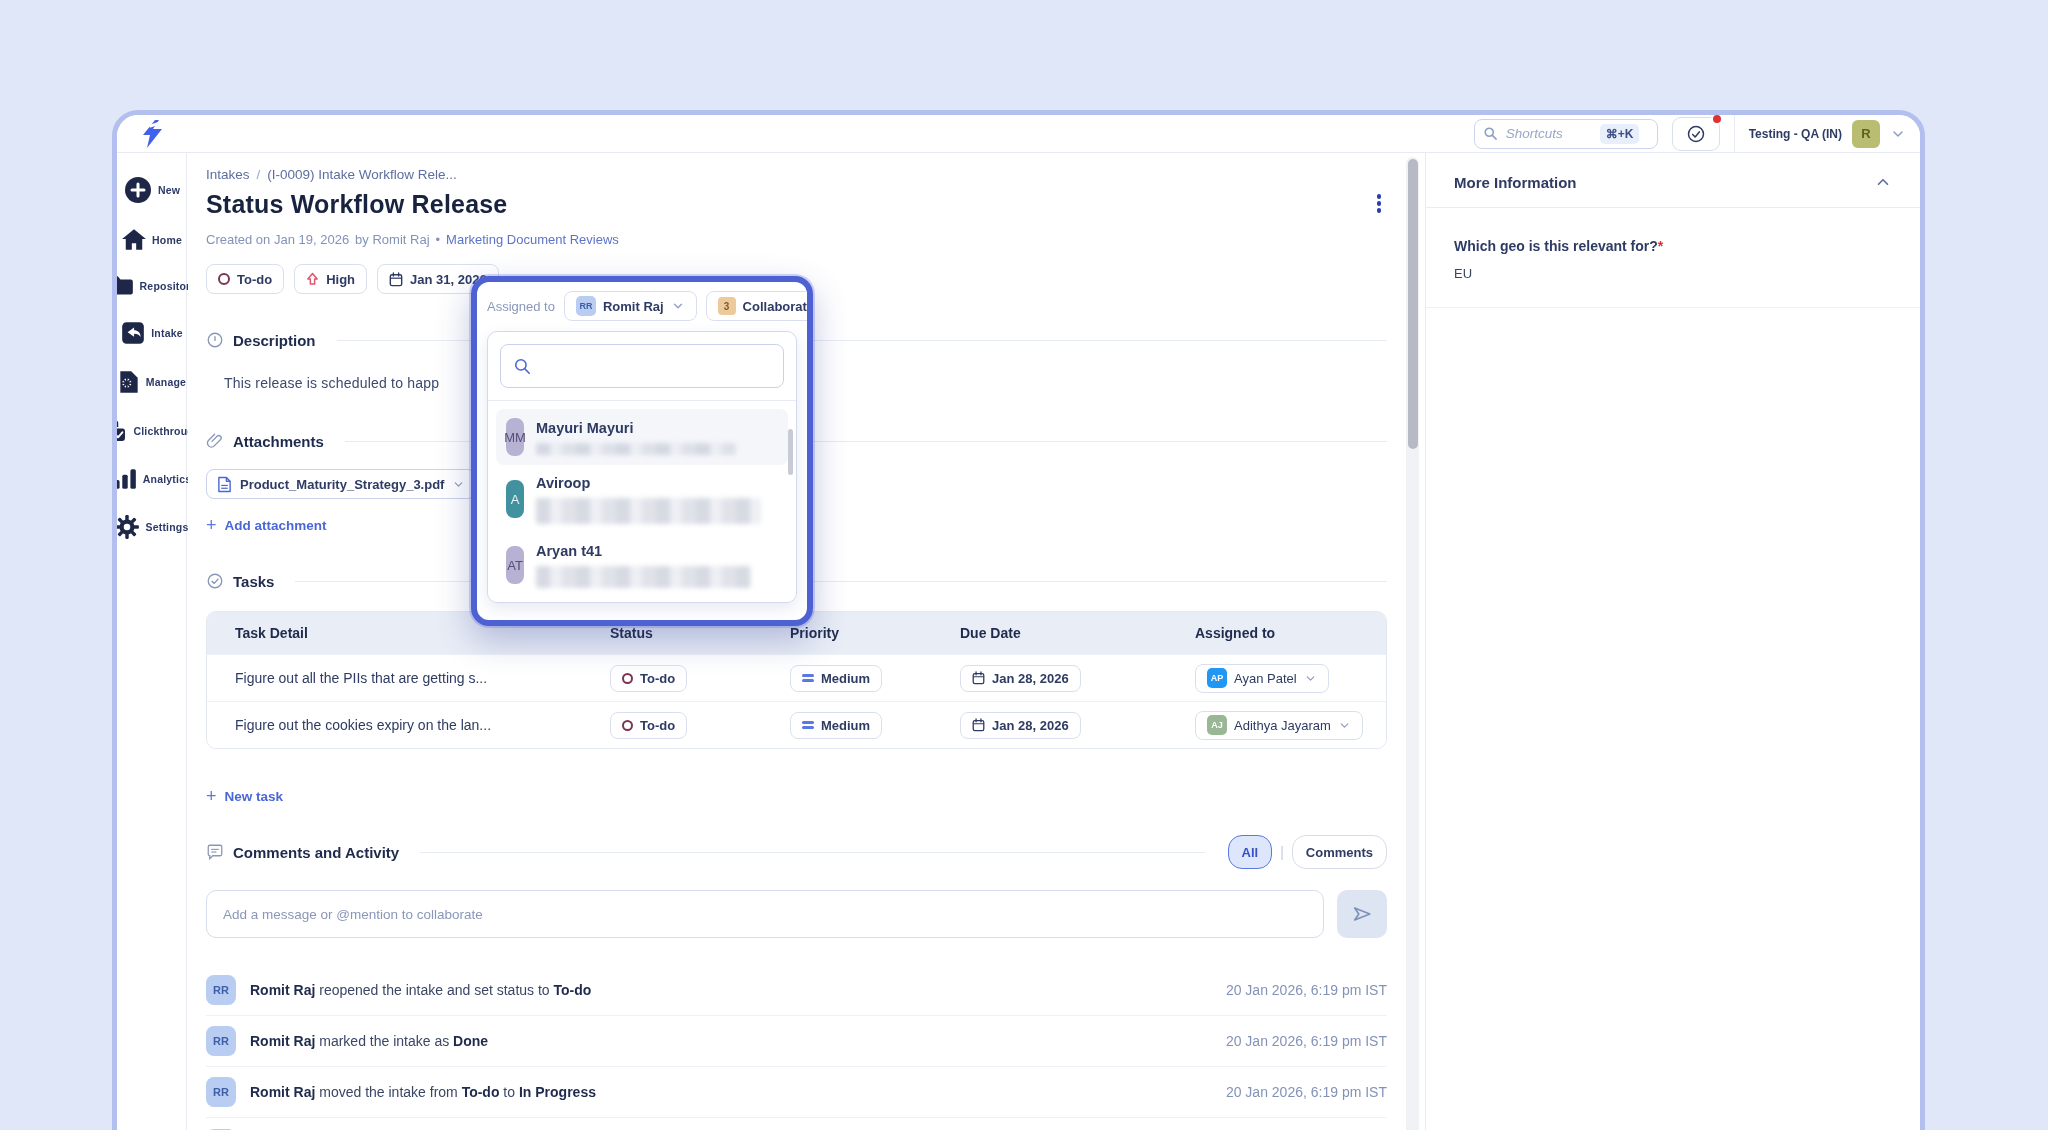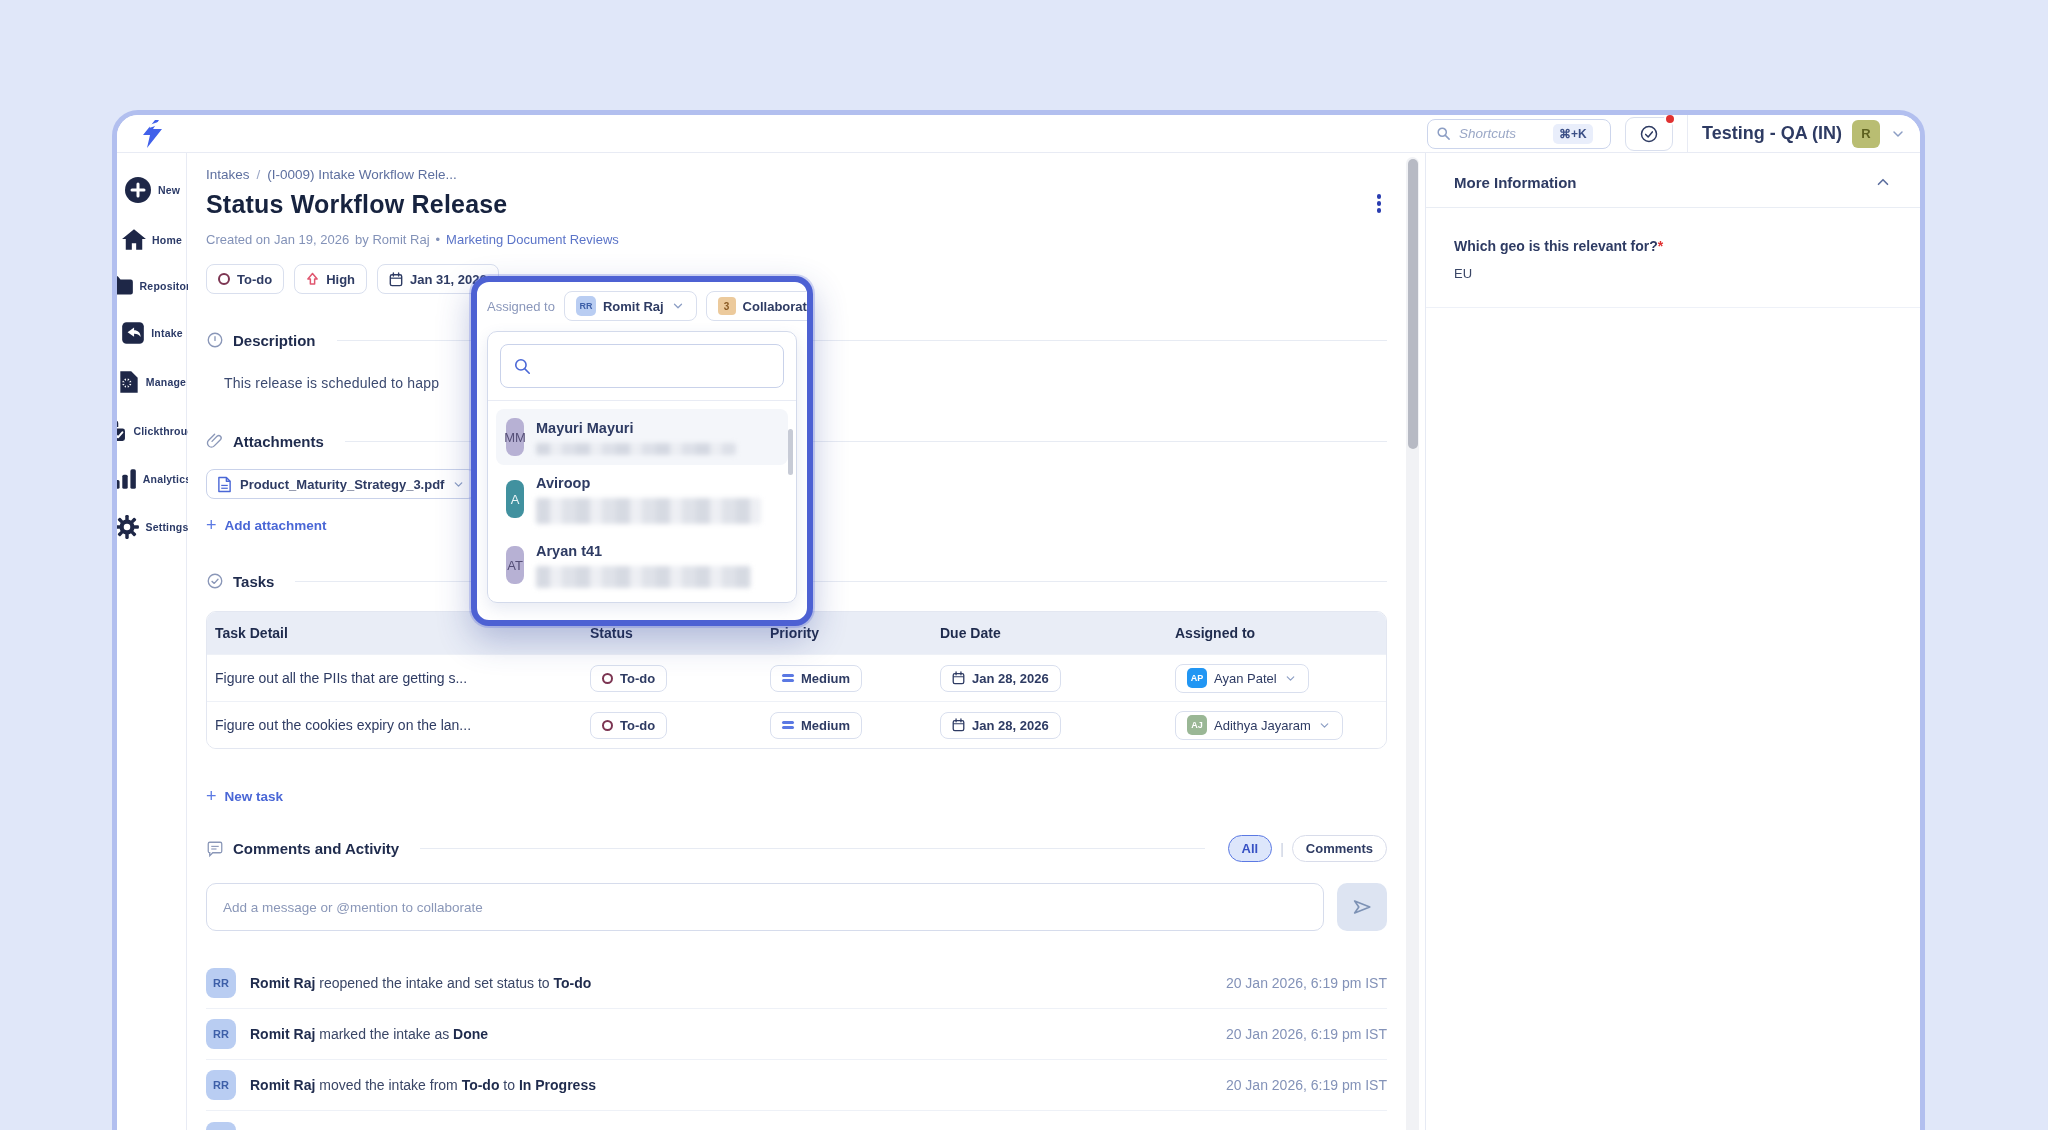--- a/index.html
+++ b/index.html
@@ -16,21 +16,21 @@
   .logo-cell { width:70px; height:38px; display:flex; align-items:center; justify-content:center; flex:0 0 auto; }
   .tb-right { margin-left:auto; display:flex; align-items:center; gap:14px; padding-right:14px; height:100%; }
   .search-box { width:184px; height:30px; border:1px solid #ccd5ec; border-radius:8px; display:flex; align-items:center; gap:8px; padding:0 8px; background:#fff; }
   .search-box input { border:none; outline:none; width:86px; font-style:italic; font-size:13.5px; color:#9aa7c6; font-family:"Liberation Sans",sans-serif; background:transparent; }
   .search-box input::placeholder { color:#9aa7c6; font-style:italic; }
   .kbd { background:#e9eefb; color:#3b4f86; font-size:12px; font-weight:bold; border-radius:5px; padding:3px 6px; white-space:nowrap; }
   .icon-btn { position:relative; width:48px; height:34px; border:1px solid #d9dfee; border-radius:9px; background:#fff; display:flex; align-items:center; justify-content:center; }
   .red-dot { position:absolute; right:-4px; top:-5px; width:12px; height:12px; background:#e03131; border-radius:50%; border:2px solid #fff; }
   .tb-vdiv { width:1px; height:38px; background:#e8ebf4; }
   .workspace { display:flex; align-items:center; gap:10px; }
-  .ws-label { font-size:18px; font-weight:bold; color:#2e3b63; white-space:nowrap; }
+  .ws-label { font-size:12px; font-weight:bold; color:#2e3b63; white-space:nowrap; }
   .ws-avatar { width:28px; height:28px; border-radius:6px; background:#b9bd72; color:#5d611f; font-weight:bold; font-size:13px; display:flex; align-items:center; justify-content:center; }
 
   
   .sidebar { position:absolute; left:0; top:38px; bottom:0; width:70px; border-right:1px solid #e8ebf4; background:#fff; display:flex; flex-direction:column; align-items:center; padding-top:22px; }
   .side-item { display:flex; flex-direction:row; align-items:center; gap:5px; margin-bottom:23px; cursor:pointer; }
   .side-label { font-size:10.5px; font-weight:600; color:#2b3a67; letter-spacing:.2px; white-space:nowrap; }
 
   
   .right-panel { position:absolute; right:0; top:38px; bottom:0; width:495px; border-left:1px solid #e6eaf4; background:#fff; padding:20px 28px 0 28px; }
   .rp-head { display:flex; align-items:center; justify-content:space-between; }
@@ -69,28 +69,28 @@
   .attach-sec { margin-top:41px; }
   .pdf-chip { margin:19px 0 0 0; height:30px; border:1px solid #c9d2ea; border-radius:8px; display:inline-flex; align-items:center; gap:8px; padding:0 10px; font-size:13px; font-weight:bold; color:#2e3b63; }
   .add-link { margin-top:17px; display:inline-flex; align-items:center; gap:8px; color:#4a67d6; font-size:13.5px; font-weight:600; cursor:pointer; }
   .plus-glyph { font-size:18px; font-weight:400; color:#5b79e3; line-height:1; }
 
   .tasks-sec { margin-top:37px; }
   .task-table { margin-top:21px; border:1px solid #e3e7f1; border-radius:10px; overflow:hidden; }
   .t-grid { display:grid; grid-template-columns:375px 180px 170px 235px 1fr; align-items:center; }
   .t-head { background:#e9edf6; height:42px; font-size:14px; font-weight:bold; color:#1f2b4d; }
   .t-row { height:47px; border-top:1px solid #eef1f7; font-size:14px; color:#2e3b63; background:#fff; }
-  .t-cell { padding-left:8px; display:flex; align-items:center; overflow:hidden; white-space:nowrap; }
+  .t-cell { padding-left:28px; display:flex; align-items:center; overflow:hidden; white-space:nowrap; }
   .mini-bars { display:inline-flex; flex-direction:column; gap:2.5px; }
   .mini-bars i { width:12px; height:3px; border-radius:2px; background:#5b79e3; }
   .avatar-xs { width:20px; height:20px; border-radius:5px; color:#fff; font-size:9px; font-weight:bold; display:inline-flex; align-items:center; justify-content:center; }
   .new-task { margin-top:21px; }
 
   .comments-sec { margin-top:29px; }
-  .pill { height:27px; border-radius:14px; border:1px solid #d8dcea; background:#fff; font-size:13px; font-weight:600; color:#2e3b63; padding:0 13px; display:inline-flex; align-items:center; cursor:pointer; }
+  .pill { height:34px; border-radius:14px; border:1px solid #d8dcea; background:#fff; font-size:13px; font-weight:600; color:#2e3b63; padding:0 13px; display:inline-flex; align-items:center; cursor:pointer; }
   .pill.active { background:#dde6fb; border:1.5px solid #5b79e3; color:#3751c4; }
   .pill-sep { color:#c6cddf; margin:0 8px; font-size:14px; }
   .comment-input-row { margin-top:21px; display:flex; gap:13px; align-items:flex-start; }
   .comment-input { flex:1; height:48px; border:1px solid #d6dcec; border-radius:10px; padding:0 16px; font-size:13.5px; color:#3a4666; font-family:"Liberation Sans",sans-serif; outline:none; }
   .comment-input::placeholder { color:#8a97b8; }
   .send-btn { width:50px; height:48px; border-radius:10px; background:#dde4f2; border:none; display:flex; align-items:center; justify-content:center; cursor:pointer; }
 
   .activity { margin-top:27px; }
   .act-row { height:51px; display:flex; align-items:center; border-bottom:1px solid #eef1f7; }
   .avatar-sm { width:30px; height:30px; border-radius:8px; background:#b9cdf2; color:#3d5fa8; font-size:11px; font-weight:bold; display:flex; align-items:center; justify-content:center; flex:0 0 auto; }

